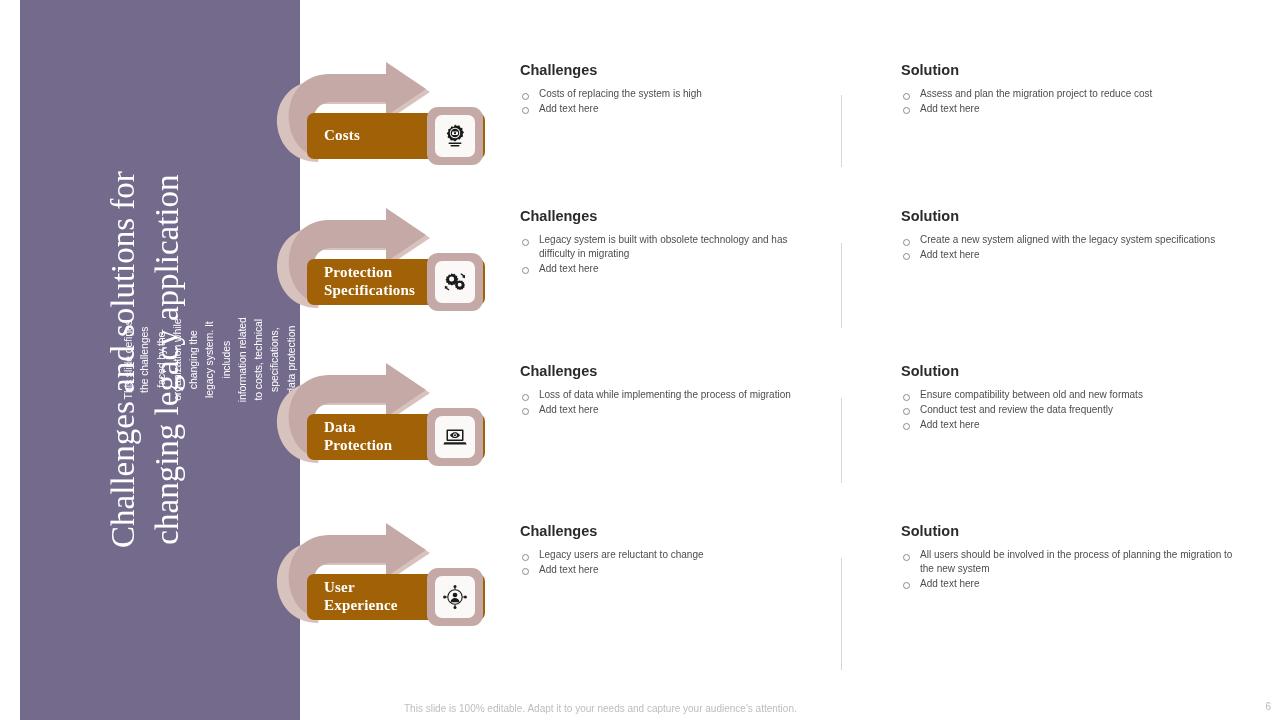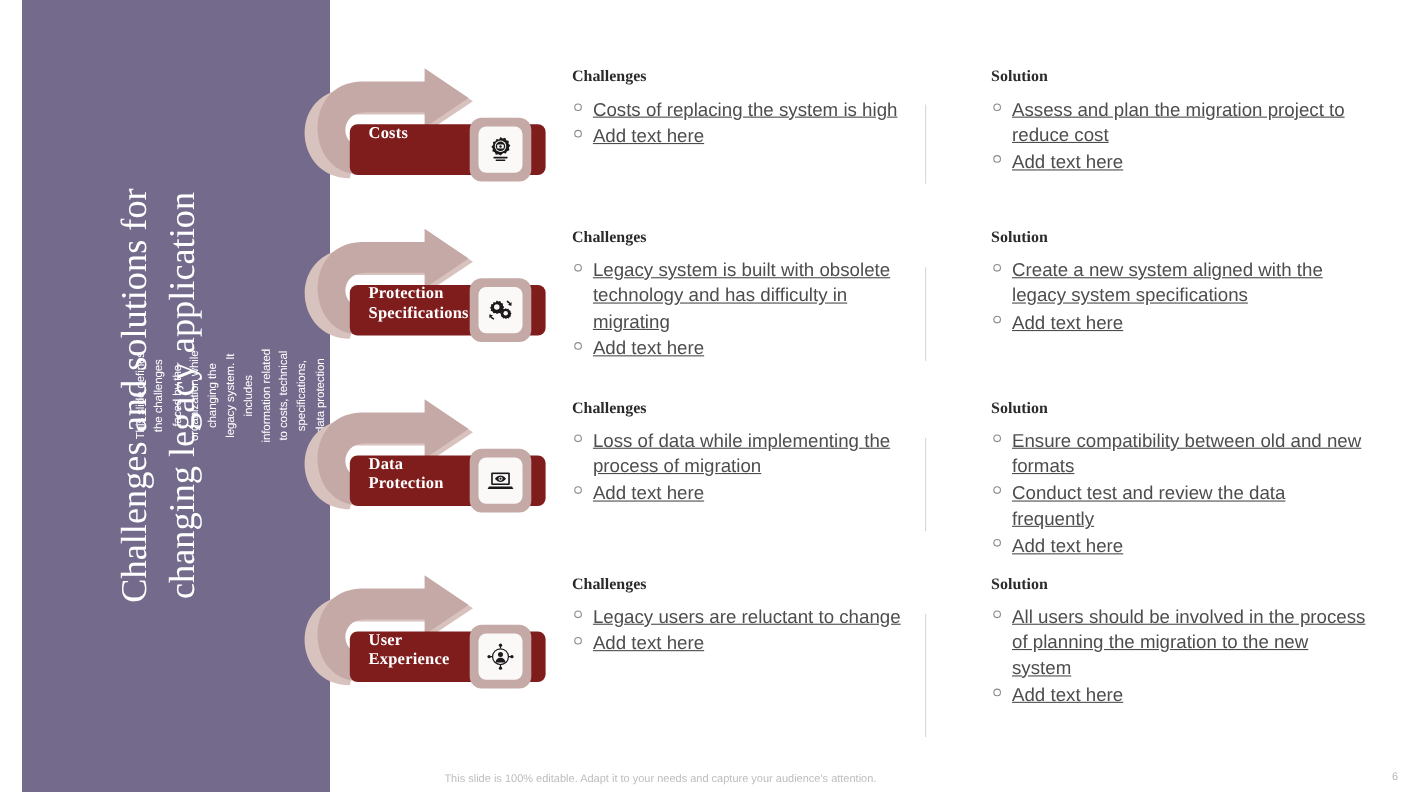--- a/index.html
+++ b/index.html
@@ -54,25 +54,25 @@
   .row-4 { top: 523px; }
 
   
   .arrow-wrap {
     position: absolute; left: 258px; top: 0; width: 240px; height: 120px;
   }
   .arrow-svg { position: absolute; left: 0; top: 0; }
 
   .label-bar {
     position: absolute;
-    left: 60px; top: 51px;
+    left: 49px; top: 51px;
     width: 178px; height: 46px;
-    background: #7f1d1d;
+    background: #a16207;
     border-radius: 7px;
-    display: flex; 
+    display: flex; align-items: center;
   }
   .label-text {
     padding-left: 17px;
     font-family: "Liberation Serif", serif;
     font-weight: bold;
     font-size: 15px;
     line-height: 1.18;
     color: #ffffff;
     letter-spacing: 0.2px;
   }
@@ -91,35 +91,34 @@
     display: flex; align-items: center; justify-content: center;
   }
   .icon-inner svg { display: block; }
 
   
   .col { position: absolute; top: 0; }
   .col-challenges { left: 520px; width: 300px; }
   .col-solution   { left: 901px; width: 345px; }
 
   .col-head {
-    font-family: Liberation Serif, serif;
+    font-family: Liberation Sans, sans-serif;
     font-weight: bold;
     font-size: 14.5px;
     color: #2b2b2b;
     margin-bottom: 9px;
   }
   .bullets { list-style: none; }
   .bullets li {
     position: relative;
     padding-left: 19px;
-    font-size: 17px;
+    font-size: 10px;
     line-height: 1.38;
     color: #4d4d4d;
     margin-bottom: 1px;
-    text-decoration: underline;
   }
   .bullets li::before {
     content: "";
     position: absolute;
     left: 2px; top: 5.5px;
     width: 5px; height: 5px;
     border: 1px solid #8a8a8a;
     border-radius: 50%;
   }
 

